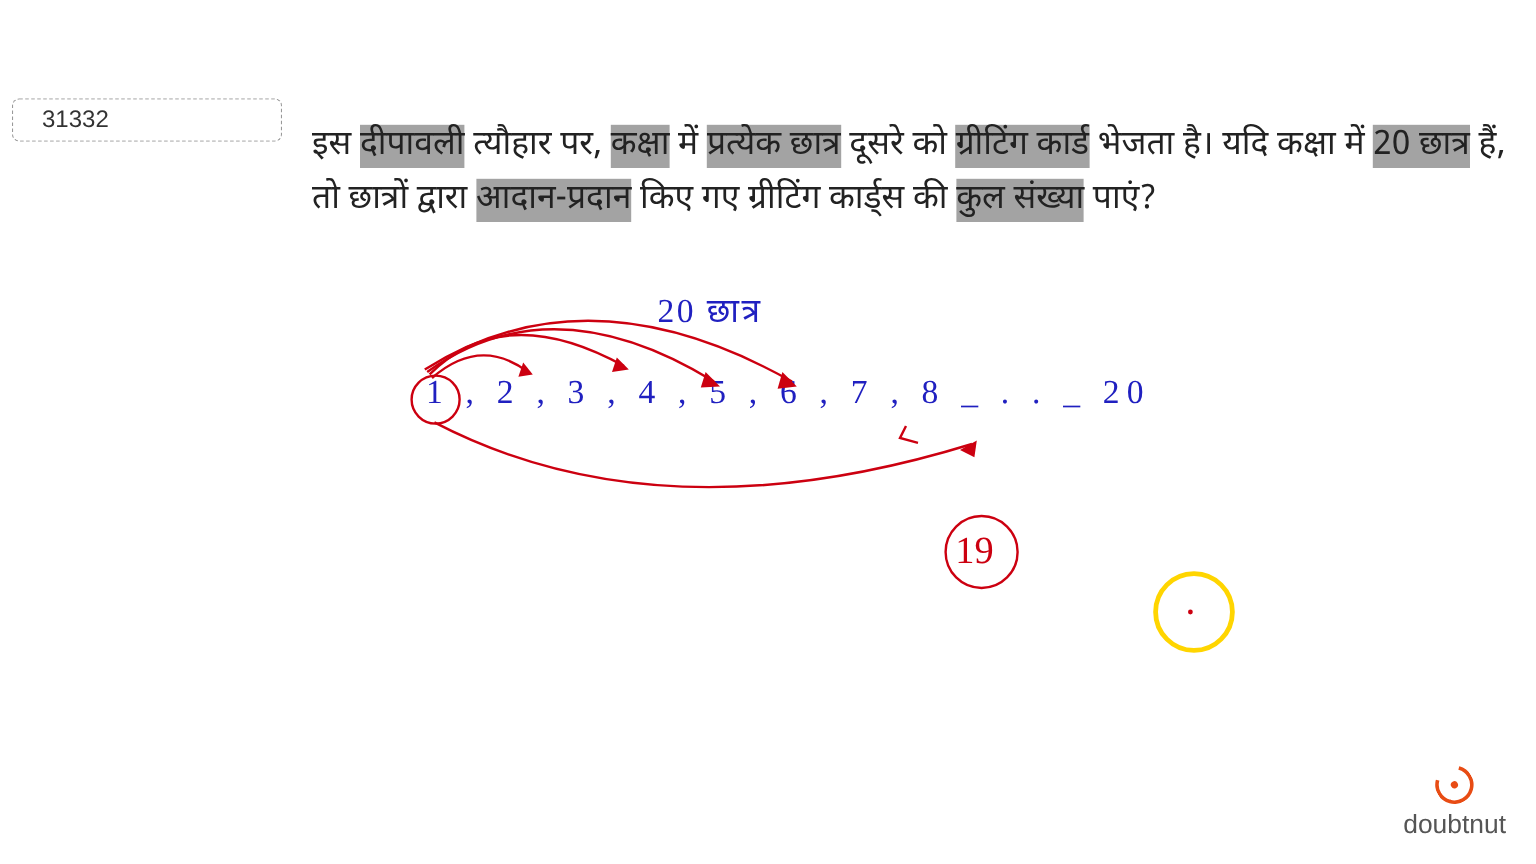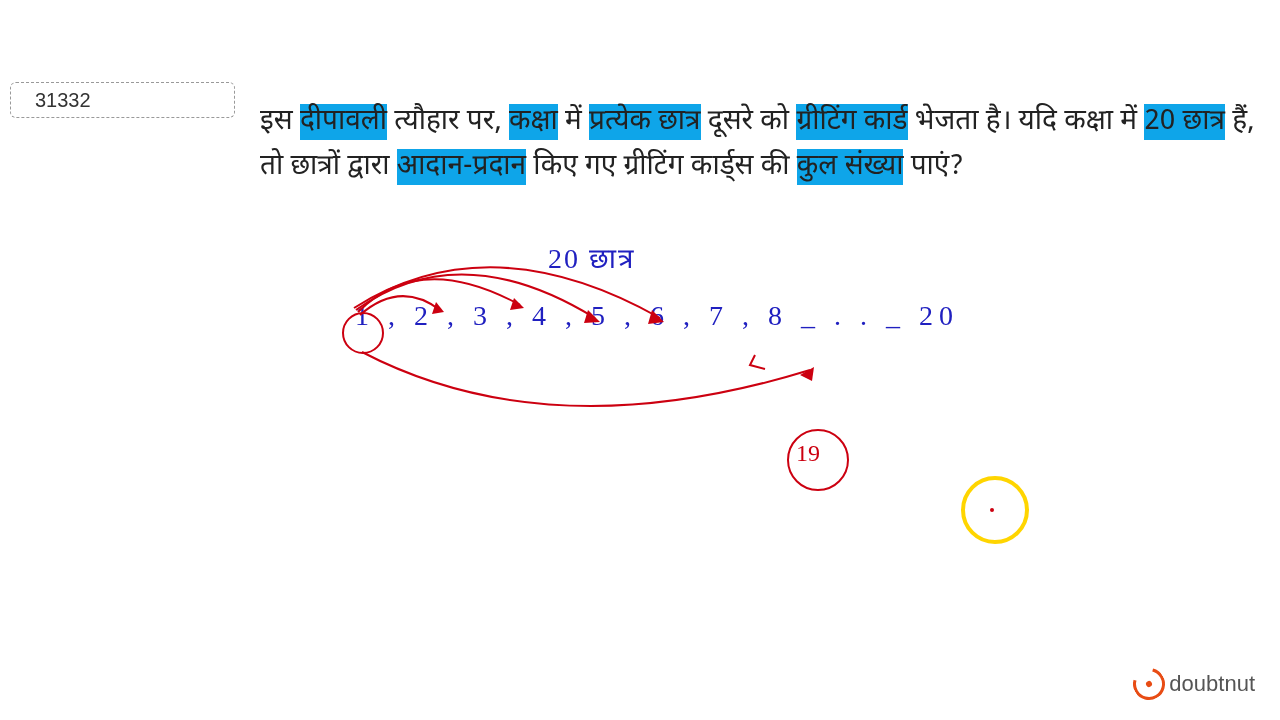--- a/index.html
+++ b/index.html
@@ -28,21 +28,21 @@
     .question {
       position: absolute;
       top: 100px;
       left: 260px;
       right: 5px;
       font-size: 28px;
       line-height: 1.6;
       color: #222;
       font-family: 'Mangal', 'Noto Sans Devanagari', Arial, sans-serif;
     }
-    .hl { background: #0ea5e9; }
+    .hl { background: #a3a3a3; }
     .annotation-svg {
       position: absolute;
       top: 0;
       left: 0;
       width: 1280px;
       height: 720px;
       pointer-events: none;
     }
     .handwriting-blue {
       position: absolute;
@@ -57,20 +57,21 @@
       color: #cc0010;
       font-size: 28px;
     }
     .logo {
       position: absolute;
       bottom: 20px;
       right: 25px;
       display: flex;
       align-items: center;
       gap: 4px;
+      flex-direction: column;
     }
     .logo-icon {
       width: 32px;
       height: 32px;
       border: 3px solid #e84c14;
       border-radius: 50%;
       border-top-color: transparent;
       transform: rotate(-30deg);
       position: relative;
     }
@@ -95,23 +96,23 @@
 
 <div class="id-box">
   <span>31332</span>
 </div>
 
 <div class="question">
   <span>इस </span><span class="hl">दीपावली</span><span> त्यौहार पर, </span><span class="hl">कक्षा</span><span> में </span><span class="hl">प्रत्येक छात्र</span><span> दूसरे को </span><span class="hl">ग्रीटिंग कार्ड</span><span> भेजता है। यदि कक्षा में </span><span class="hl">20 छात्र</span><span> हैं, तो छात्रों द्वारा </span><span class="hl">आदान-प्रदान</span><span> किए गए ग्रीटिंग कार्ड्स की </span><span class="hl">कुल संख्या</span><span> पाएं?</span>
 </div>
 
 <div class="handwriting-blue" style="top:238px; left:548px;">20  छात्र</div>
-<div class="handwriting-blue" style="top:300px; left:355px; letter-spacing:6px;">1   ,  2     ,   3   , 4 ,  5    ,  6  , 7  ,  8  _  . . _  20</div>
+<div class="handwriting-blue" style="top:312px; left:355px; letter-spacing:6px;">1   ,  2     ,   3   , 4 ,  5    ,  6  , 7  ,  8  _  . . _  20</div>
 
-<div class="handwriting-red" style="top:440px; left:796px; font-size:24px;">19</div>
+<div class="handwriting-red" style="top:440px; left:796px; font-size:32px;">19</div>
 
 <svg class="annotation-svg">
 
   <circle cx="363" cy="333" r="20" fill="none" stroke="#cc0010" stroke-width="2"></circle>
 
   <circle cx="818" cy="460" r="30" fill="none" stroke="#cc0010" stroke-width="2"></circle>
 
   <circle cx="995" cy="510" r="32" fill="none" stroke="#ffd500" stroke-width="4"></circle>
   <circle cx="992" cy="510" r="2" fill="#cc0010"></circle>
 

